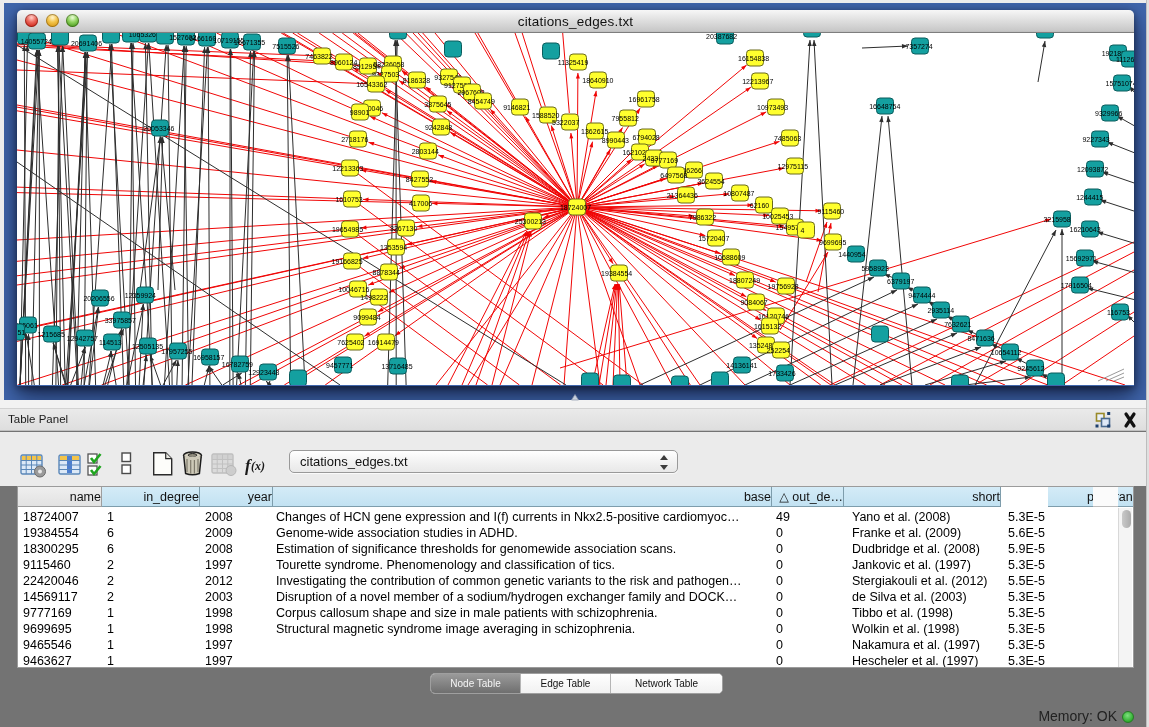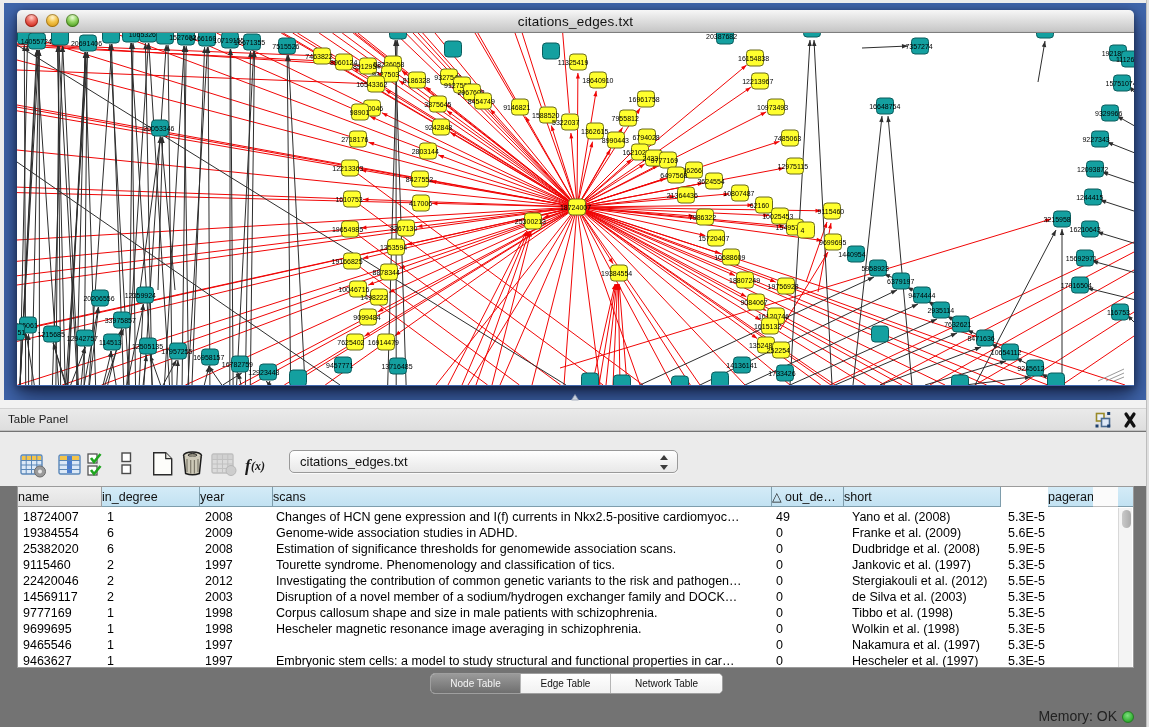--- a/index.html
+++ b/index.html
@@ -19,21 +19,21 @@
 #tp{position:absolute;left:0;top:400px;width:1149px;height:327px;background:#737373}
 #tp-collapse{position:absolute;left:0;top:0;width:1149px;height:8px;background:#f2f2f2}
 #tp-head{position:absolute;left:0;top:8px;width:1149px;height:23px;background:linear-gradient(#eaeaea,#dedede);border-top:1px solid #d2d2d2;border-bottom:1px solid #c0c0c0}
 #tp-head .lbl{position:absolute;left:8px;top:4px;font-size:11.5px;color:#1a1a1a}
 #tp-toolbar{position:absolute;left:0;top:32px;width:1149px;height:54px;background:#ebebeb}
 #combo{position:absolute;left:289px;top:18px;width:389px;height:23px;background:linear-gradient(#ffffff,#f0f0f0 60%,#e8e8e8);border:1px solid #999;border-radius:5px;box-shadow:0 1px 1px rgba(255,255,255,.8)}
 #combo .ct{position:absolute;left:10px;top:3px;font-size:13px;color:#111}
 
 #tbl{position:absolute;left:17px;top:86px;width:1117px;height:182px;background:#fff;border:1px solid #9b9b9b;overflow:hidden}
 .hrow{position:absolute;left:0;top:0;height:20px}
-.hcell{position:absolute;top:0;height:20px;background:linear-gradient(#d4ebf7,#c2e2f2);border-right:1px solid #7e9dac;border-bottom:1px solid #7e9dac;font-size:12.5px;color:#111;text-align:left;line-height:20px}
+.hcell{position:absolute;top:0;height:20px;background:linear-gradient(#d4ebf7,#c2e2f2);border-right:1px solid #7e9dac;border-bottom:1px solid #7e9dac;font-size:12.5px;color:#111;text-align:right;line-height:20px}
 .hcell.gray{background:linear-gradient(#efefef,#e2e2e2);border-right:1px solid #9e9e9e;border-bottom:1px solid #9e9e9e}
 .drow{position:absolute;font-size:12.5px;color:#000;height:16px;line-height:16px;white-space:nowrap}
 .dc{position:absolute;top:0;overflow:hidden}
 #vsb{position:absolute;right:1px;top:21px;width:14px;height:160px;background:#f4f4f4;border-left:1px solid #d8d8d8}
 #vsb .thumb{position:absolute;left:2.5px;top:2px;width:9px;height:18px;background:linear-gradient(90deg,#c9c9c9,#ababab);border-radius:5px}
 
 #tabs{position:absolute;left:430px;top:273px;height:21px;display:flex;border:1px solid #9f9f9f;border-radius:5px;overflow:hidden;background:#fff}
 #tabs .seg{height:100%;font-size:10px;line-height:20px;text-align:center;background:linear-gradient(#fff,#f1f1f1);color:#111}
 #tabs .seg.sel{background:linear-gradient(#9a9a9a,#6f6f6f);color:#f5f5f5}
 #tabs .seg+.seg{border-left:1px solid #b5b5b5}
@@ -879,21 +879,21 @@
 <path d="M7 1 L11 6 L3 6 Z" fill="#3c3c3c"></path>
             <path d="M7 16 L11 11 L3 11 Z" fill="#3c3c3c"></path>
           </svg>
         </div>
   </div>
   <div id="tbl">
         <div class="hrow">
           <div class="hcell gray" style="left:0px;width:84px">name</div>
           <div class="hcell" style="left:84px;width:98px">in_degree</div>
           <div class="hcell" style="left:182px;width:73px">year</div>
-          <div class="hcell" style="left:255px;width:499px">scans</div>
+          <div class="hcell" style="left:255px;width:499px">base</div>
           <div class="hcell" style="left:754px;width:72px">△ out_de…</div>
           <div class="hcell" style="left:826px;width:157px">short</div>
           <div class="hcell" style="left:1030px;width:92px">pagerank</div>
           <div class="hcell" style="left:1075px;width:25px;background:#fbfbfb;border-right:none;border-bottom:1px solid #bcbcbc"></div>
         </div>
         <div class="drow" style="left:0;top:21.5px;width:1100px">
           <span class="dc" style="left:5px;width:78px">18724007</span>
           <span class="dc" style="left:89px;width:90px">1</span>
           <span class="dc" style="left:187px;width:66px">2008</span>
           <span class="dc" style="left:258px;width:492px">Changes of HCN gene expression and I(f) currents in Nkx2.5-positive cardiomyoc…</span>
@@ -904,21 +904,21 @@
         <div class="drow" style="left:0;top:37.6px;width:1100px">
           <span class="dc" style="left:5px;width:78px">19384554</span>
           <span class="dc" style="left:89px;width:90px">6</span>
           <span class="dc" style="left:187px;width:66px">2009</span>
           <span class="dc" style="left:258px;width:492px">Genome-wide association studies in ADHD.</span>
           <span class="dc" style="left:758px;width:66px">0</span>
           <span class="dc" style="left:834px;width:148px">Franke et al. (2009)</span>
           <span class="dc" style="left:990px;width:100px">5.6E-5</span>
         </div>
         <div class="drow" style="left:0;top:53.7px;width:1100px">
-          <span class="dc" style="left:5px;width:78px">25382020</span>
+          <span class="dc" style="left:5px;width:78px">18300295</span>
           <span class="dc" style="left:89px;width:90px">6</span>
           <span class="dc" style="left:187px;width:66px">2008</span>
           <span class="dc" style="left:258px;width:492px">Estimation of significance thresholds for genomewide association scans.</span>
           <span class="dc" style="left:758px;width:66px">0</span>
           <span class="dc" style="left:834px;width:148px">Dudbridge et al. (2008)</span>
           <span class="dc" style="left:990px;width:100px">5.9E-5</span>
         </div>
         <div class="drow" style="left:0;top:69.8px;width:1100px">
           <span class="dc" style="left:5px;width:78px">9115460</span>
           <span class="dc" style="left:89px;width:90px">2</span>
@@ -952,38 +952,37 @@
           <span class="dc" style="left:187px;width:66px">1998</span>
           <span class="dc" style="left:258px;width:492px">Corpus callosum shape and size in male patients with schizophrenia.</span>
           <span class="dc" style="left:758px;width:66px">0</span>
           <span class="dc" style="left:834px;width:148px">Tibbo et al. (1998)</span>
           <span class="dc" style="left:990px;width:100px">5.3E-5</span>
         </div>
         <div class="drow" style="left:0;top:134.2px;width:1100px">
           <span class="dc" style="left:5px;width:78px">9699695</span>
           <span class="dc" style="left:89px;width:90px">1</span>
           <span class="dc" style="left:187px;width:66px">1998</span>
-          <span class="dc" style="left:258px;width:492px">Hescheler magnetic resonance image averaging in schizophrenia.</span>
+          <span class="dc" style="left:258px;width:492px">Structural magnetic syndrome image averaging in schizophrenia.</span>
           <span class="dc" style="left:758px;width:66px">0</span>
           <span class="dc" style="left:834px;width:148px">Wolkin et al. (1998)</span>
           <span class="dc" style="left:990px;width:100px">5.3E-5</span>
         </div>
         <div class="drow" style="left:0;top:150.3px;width:1100px">
           <span class="dc" style="left:5px;width:78px">9465546</span>
           <span class="dc" style="left:89px;width:90px">1</span>
           <span class="dc" style="left:187px;width:66px">1997</span>
           <span class="dc" style="left:758px;width:66px">0</span>
           <span class="dc" style="left:834px;width:148px">Nakamura et al. (1997)</span>
           <span class="dc" style="left:990px;width:100px">5.3E-5</span>
         </div>
         <div class="drow" style="left:0;top:166.4px;width:1100px">
           <span class="dc" style="left:5px;width:78px">9463627</span>
           <span class="dc" style="left:89px;width:90px">1</span>
           <span class="dc" style="left:187px;width:66px">1997</span>
-          <span class="dc" style="left:258px;width:492px">Embryonic stem cells: a model to study structural and functional properties in car…</span>
           <span class="dc" style="left:758px;width:66px">0</span>
           <span class="dc" style="left:834px;width:148px">Hescheler et al. (1997)</span>
           <span class="dc" style="left:990px;width:100px">5.3E-5</span>
         </div>
         <div id="vsb">
           <div class="thumb"></div>
         </div>
       </div>
   <div id="tabs">
     <div class="seg sel" style="width:89px">Node Table</div>

